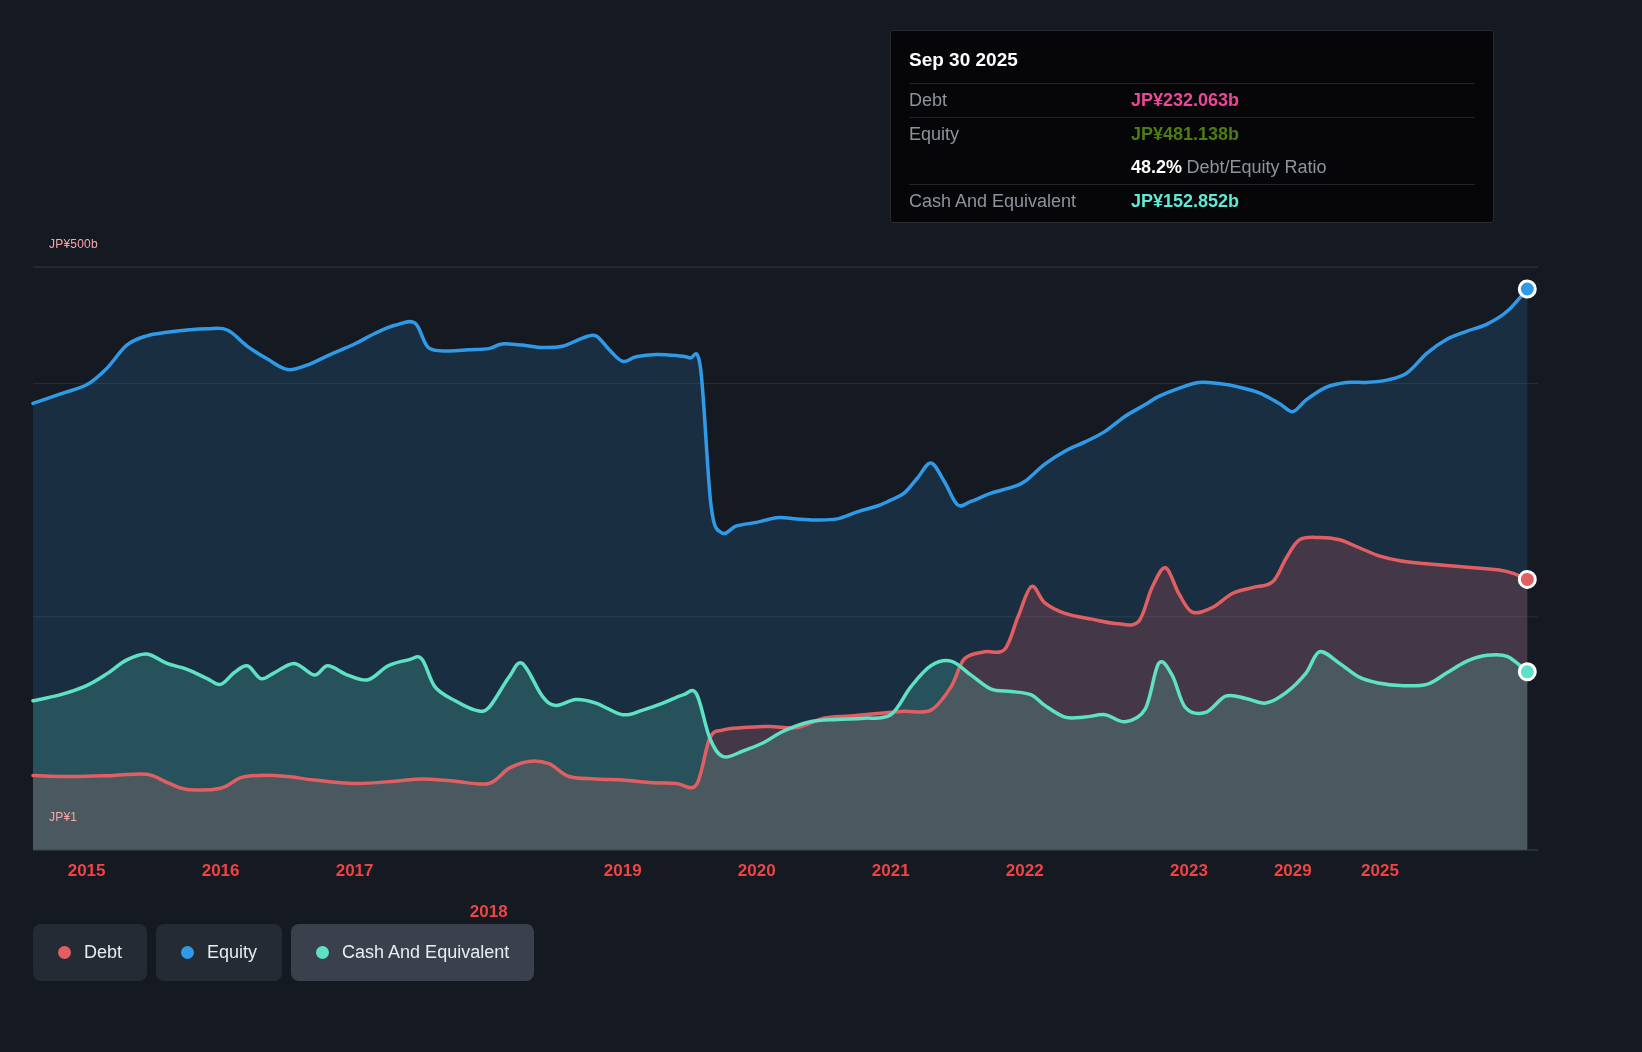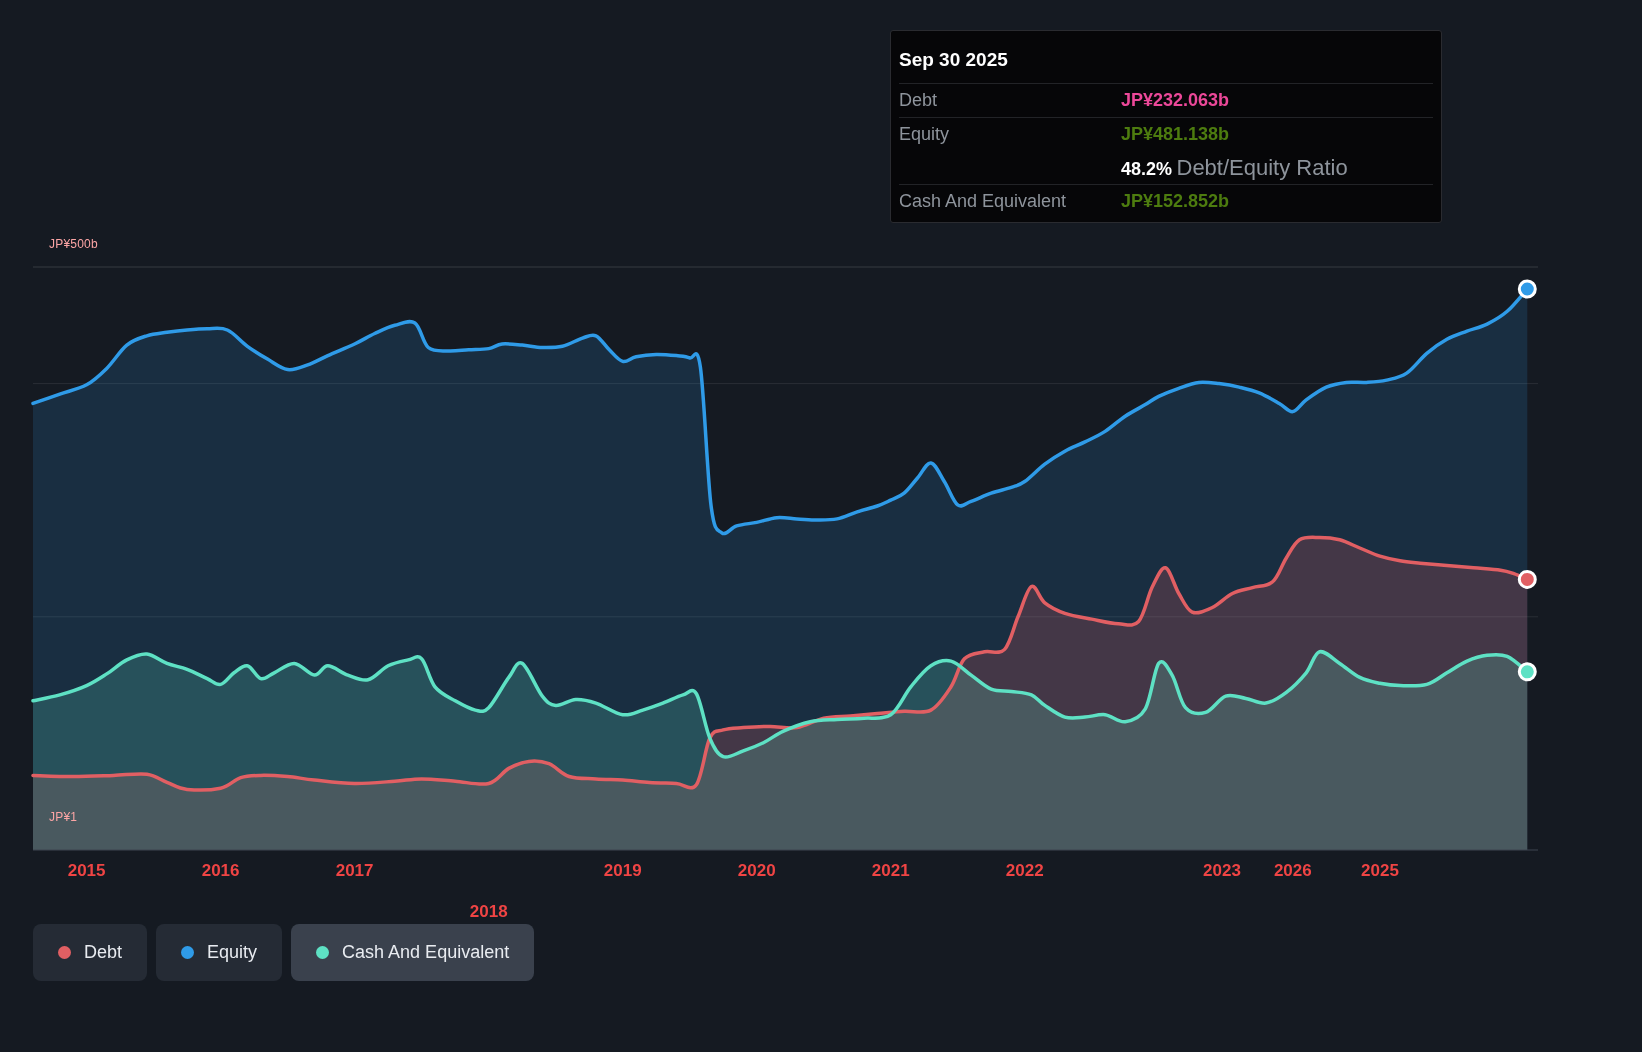--- a/index.html
+++ b/index.html
@@ -5,28 +5,28 @@
 <style>
   html,body{margin:0;padding:0;width:1642px;height:1052px;background:#151a22;font-family:"Liberation Sans",sans-serif;overflow:hidden}
   .stage{position:relative;width:1642px;height:1052px;background:#151a22}
   #chart-svg{position:absolute;left:0;top:0;display:block}
   .axis-label{position:absolute;color:#fca5a5;font-size:12px;font-weight:400;letter-spacing:.2px}
   #y-max{left:49px;top:237px}
   #y-min{left:49px;top:810px}
   #x-axis{position:absolute;left:0;top:861px;width:1642px;height:26px;pointer-events:none}
   .x-tick{position:absolute;top:0;transform:translateX(-50%);color:#ef4444;font-size:17px;font-weight:700}
 
-  .tooltip{position:absolute;left:890px;top:30px;width:552px;background:#060608;border:1px solid #2a2b30;border-radius:3px;box-sizing:border-box;padding:8px 8px 4px;z-index:3}
+  .tooltip{position:absolute;left:890px;top:30px;width:604px;background:#060608;border:1px solid #2a2b30;border-radius:3px;box-sizing:border-box;padding:8px 18px 4px;z-index:3}
   .tt-title{color:#ffffff;font-size:19px;font-weight:700;padding:10px 0 12px}
   .tt-row{display:flex;align-items:center;min-height:33px;border-top:1px solid #222327}
   .tt-row.no-line{border-top:none}
   .tt-label{width:222px;color:#8e949c;font-size:18px;flex:none}
   .tt-value{font-size:18px;font-weight:700;color:#ffffff}
   .tt-ratio-value{color:#ffffff;font-weight:700;font-size:18px}
-  .tt-ratio-label{color:#8e949c;font-weight:400;font-size:22px}
+  .tt-ratio-label{color:#8e949c;font-weight:400;font-size:18px}
 
   .legend{position:absolute;left:33px;top:924px;display:flex;gap:9px;z-index:2}
   .legend-item{display:flex;align-items:center;gap:13px;height:57px;padding:0 25px;background:#252b35;border-radius:8px;color:#e9ecf1;font-size:18px;cursor:pointer;user-select:none}
   .legend-item.hl{background:#3a414d}
   .legend-dot{width:13px;height:13px;border-radius:50%;flex:none}
 </style>
 </head>
 <body>
 
 <div class="stage">
@@ -51,22 +51,22 @@
   <div class="axis-label" id="y-min">JP¥1</div>
   <div id="x-axis">
       <div class="x-tick" style="left: 86.6px;">2015</div>
       <div class="x-tick" style="left: 220.6px; text-align: right;">2016</div>
       <div class="x-tick" style="left: 354.6px;">2017</div>
       <div class="x-tick" style="left: 488.7px; margin-top: 41px;">2018</div>
       <div class="x-tick" style="left: 622.7px;">2019</div>
       <div class="x-tick" style="left: 756.7px;">2020</div>
       <div class="x-tick" style="left: 890.7px;">2021</div>
       <div class="x-tick" style="left: 1024.7px;">2022</div>
-      <div class="x-tick" style="left: 1222px; text-align: center;">2023</div>
-      <div class="x-tick" style="left: 1292.8px;">2026</div>
+      <div class="x-tick" style="left: 1189px; text-align: center;">2023</div>
+      <div class="x-tick" style="left: 1292.8px;">2029</div>
       <div class="x-tick" style="left: 1380px; text-align: center;">2025</div>
     </div>
 
   <div class="tooltip">
     <div class="tt-title">Sep 30 2025</div>
     <div class="tt-row">
       <div class="tt-label">Debt</div>
       <div class="tt-value" style="color: #ec4899;">JP¥232.063b</div>
     </div>
     <div class="tt-row">
@@ -75,21 +75,21 @@
     </div>
     <div class="tt-row no-line">
       <div class="tt-label"></div>
       <div>
         <span class="tt-ratio-value">48.2%</span>
         <span class="tt-ratio-label">Debt/Equity Ratio</span>
       </div>
     </div>
     <div class="tt-row">
       <div class="tt-label">Cash And Equivalent</div>
-      <div class="tt-value" style="color: #4d7c0f;">JP¥152.852b</div>
+      <div class="tt-value" style="color: #5eead4;">JP¥152.852b</div>
     </div>
   </div>
 
   <div class="legend">
     <div class="legend-item">
       <span class="legend-dot" style="background: rgb(225, 95, 99);"></span>
       <span>Debt</span>
     </div>
     <div class="legend-item">
       <span class="legend-dot" style="background: rgb(47, 155, 232);"></span>

